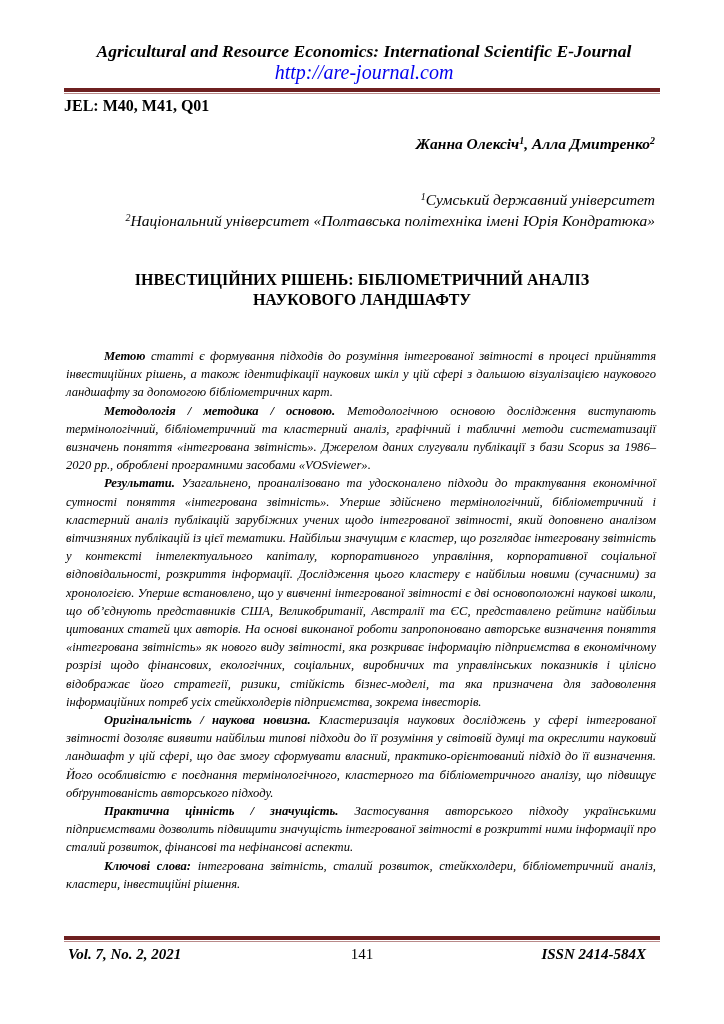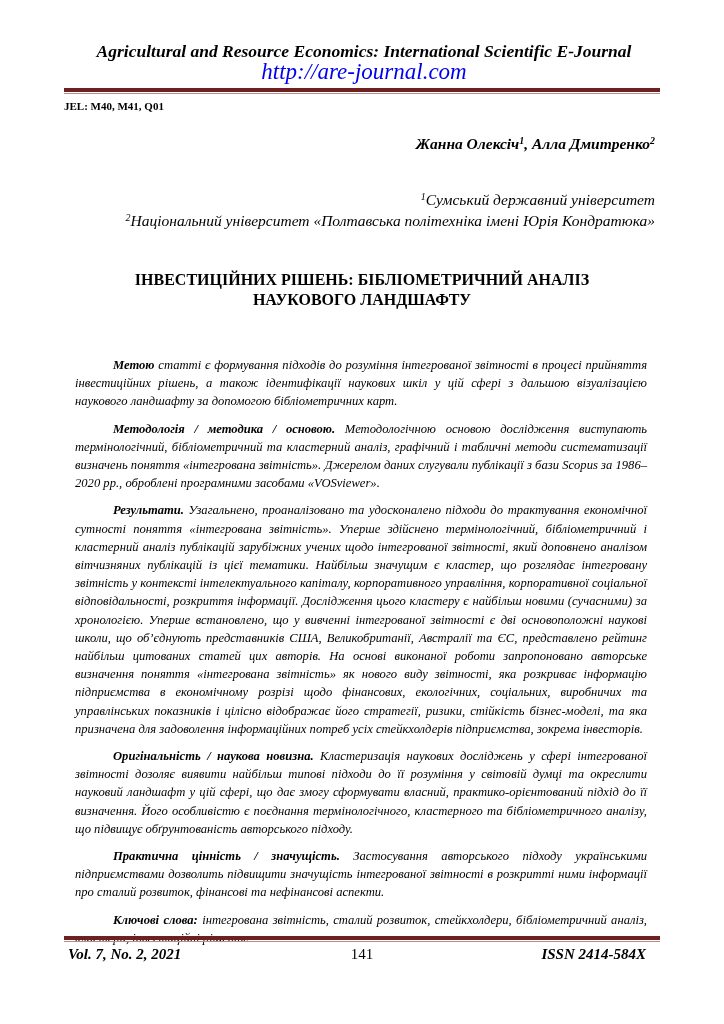--- a/index.html
+++ b/index.html
@@ -3,44 +3,44 @@
 <meta charset="utf-8">
 <style>
   html, body { margin: 0; padding: 0; background: #ffffff; }
   body { width: 724px; height: 1024px; position: relative; overflow: hidden;
          font-family: "Liberation Serif", "DejaVu Serif", serif; color: #000; }
 
   .header { position: absolute; left: 64px; right: 60px; top: 40px; text-align: center; }
   .journal-line { font-size: 17.5px; line-height: 22px; white-space: nowrap; }
   .journal-name { font-weight: bold; font-style: italic; }
   .journal-sub { font-style: italic; font-weight: bold; }
-  .journal-url { font-size: 23px; line-height: 20px; font-style: italic; color: #0000ee; }
+  .journal-url { font-size: 20px; line-height: 20px; font-style: italic; color: #0000ee; }
 
   .rule { position: absolute; left: 64px; width: 596px; }
   .rule .thick { height: 4px; background: #6e2020; }
   .rule .thin { height: 1px; background: #b98a8a; margin-top: 1px; }
   .rule-top { top: 88px; }
   .rule-bottom { top: 936px; }
 
-  .jel { position: absolute; left: 64px; top: 96px; font-weight: bold; font-size: 11px; line-height: 20px; }
+  .jel { position: absolute; left: 64px; top: 96px; font-weight: bold; font-size: 16px; line-height: 20px; }
 
   .authors { position: absolute; right: 69px; top: 133px; text-align: right;
              font-weight: bold; font-style: italic; font-size: 15.5px; line-height: 22px; }
   .authors sup { font-size: 10px; vertical-align: 5px; line-height: 0; }
 
   .affil { position: absolute; right: 69px; top: 190px; text-align: right;
            font-style: italic; font-size: 15.5px; line-height: 20.5px; white-space: nowrap; }
   .affil sup { font-size: 10px; vertical-align: 5px; line-height: 0; }
 
   .title { position: absolute; left: 64px; width: 596px; top: 270px; text-align: center;
            font-weight: bold; font-size: 16px; line-height: 20px; }
 
   .abstract { position: absolute; left: 66px; width: 590px; top: 347px;
               font-style: italic; font-size: 12.6px; line-height: 18.2px; text-align: justify; }
-  .abstract p { margin: 9px; text-indent: 38px; }
+  .abstract p { margin: 0; text-indent: 38px; }
   .abstract .lead { font-weight: bold; }
 
   .footer { position: absolute; left: 64px; width: 596px; top: 946px; height: 22px; font-size: 15px; }
   .footer .vol { position: absolute; left: 4px; top: 0; font-weight: bold; font-style: italic; }
   .footer .page { position: absolute; left: 0; right: 0; text-align: center; top: 0; }
   .footer .issn { position: absolute; right: 14px; top: 0; font-weight: bold; font-style: italic; }
 </style>
 </head>
 <body>
 

